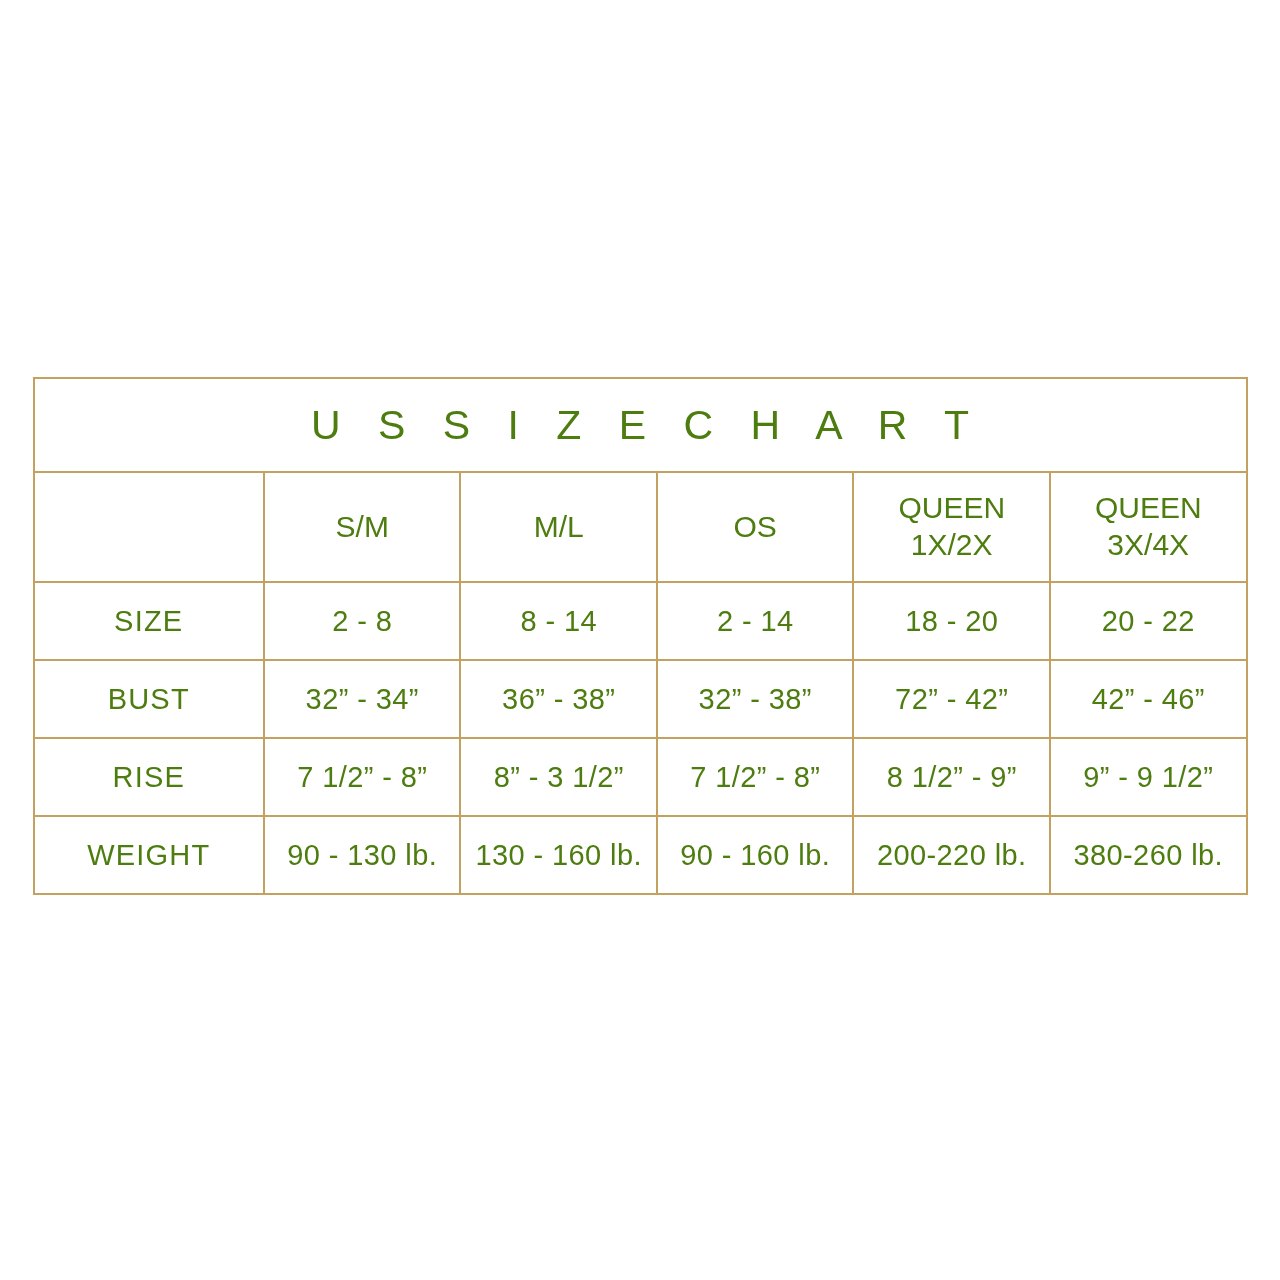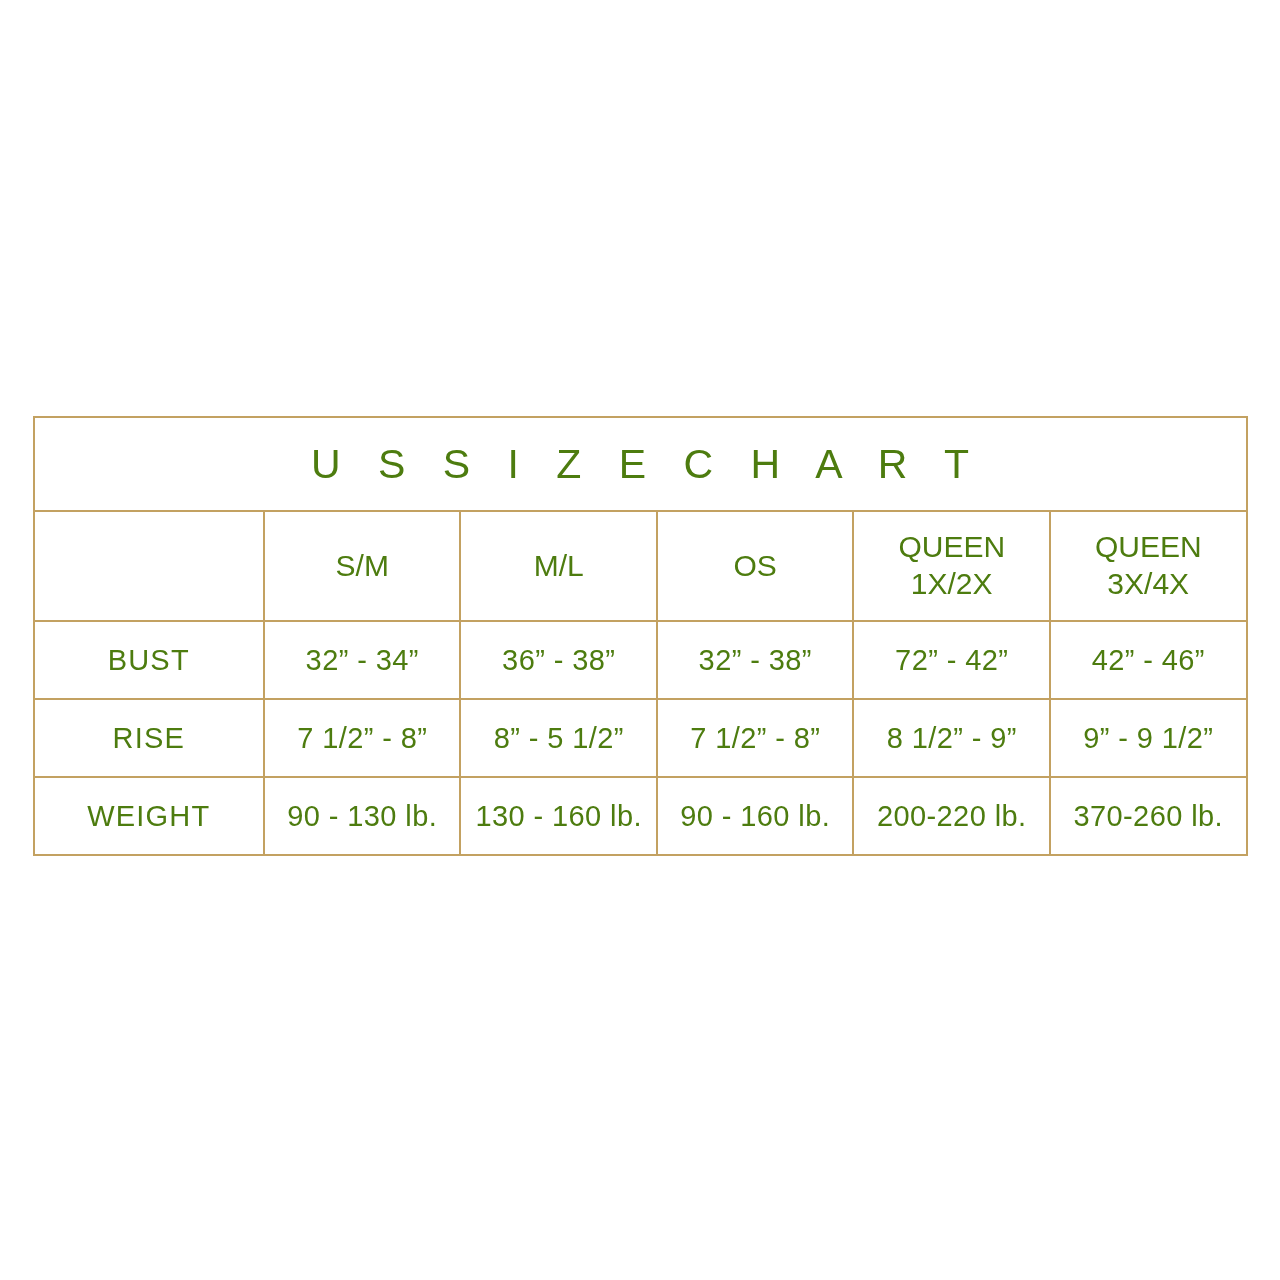--- a/index.html
+++ b/index.html
@@ -103,47 +103,55 @@
           <td>
             <span class="head-sub">QUEEN</span>
             <span class="head-sub">1X/2X</span>
           </td>
           <td>
             <span class="head-sub">QUEEN</span>
             <span class="head-sub">3X/4X</span>
           </td>
         </tr>
 
+        <tr class="data-row">
+          <td class="row-label">SIZE</td>
+          <td class="cell-val">2 - 8</td>
+          <td class="cell-val">8 - 14</td>
+          <td class="cell-val">2 - 14</td>
+          <td class="cell-val">18 - 20</td>
+          <td class="cell-val">20 - 22</td>
+        </tr>
 
 
         <tr class="data-row">
           <td class="row-label">BUST</td>
           <td class="cell-val">32” - 34”</td>
           <td class="cell-val">36” - 38”</td>
           <td class="cell-val">32” - 38”</td>
           <td class="cell-val">72” - 42”</td>
           <td class="cell-val">42” - 46”</td>
         </tr>
 
 
 
 
         <tr class="data-row">
           <td class="row-label">RISE</td>
           <td class="cell-val">7 1/2” - 8”</td>
-          <td class="cell-val">8” - 5 1/2”</td>
+          <td class="cell-val">8” - 3 1/2”</td>
           <td class="cell-val">7 1/2” - 8”</td>
           <td class="cell-val">8 1/2” - 9”</td>
           <td class="cell-val">9” - 9 1/2”</td>
         </tr>
 
         <tr class="data-row">
           <td class="row-label">WEIGHT</td>
           <td class="cell-val">90 - 130 lb.</td>
           <td class="cell-val">130 - 160 lb.</td>
           <td class="cell-val">90 - 160 lb.</td>
           <td class="cell-val">200-220 lb.</td>
-          <td class="cell-val">370-260 lb.</td>
+          <td class="cell-val">380-260 lb.</td>
         </tr>
       </tbody>
     </table>
   </div>
 </div>
 
 </body></html>

